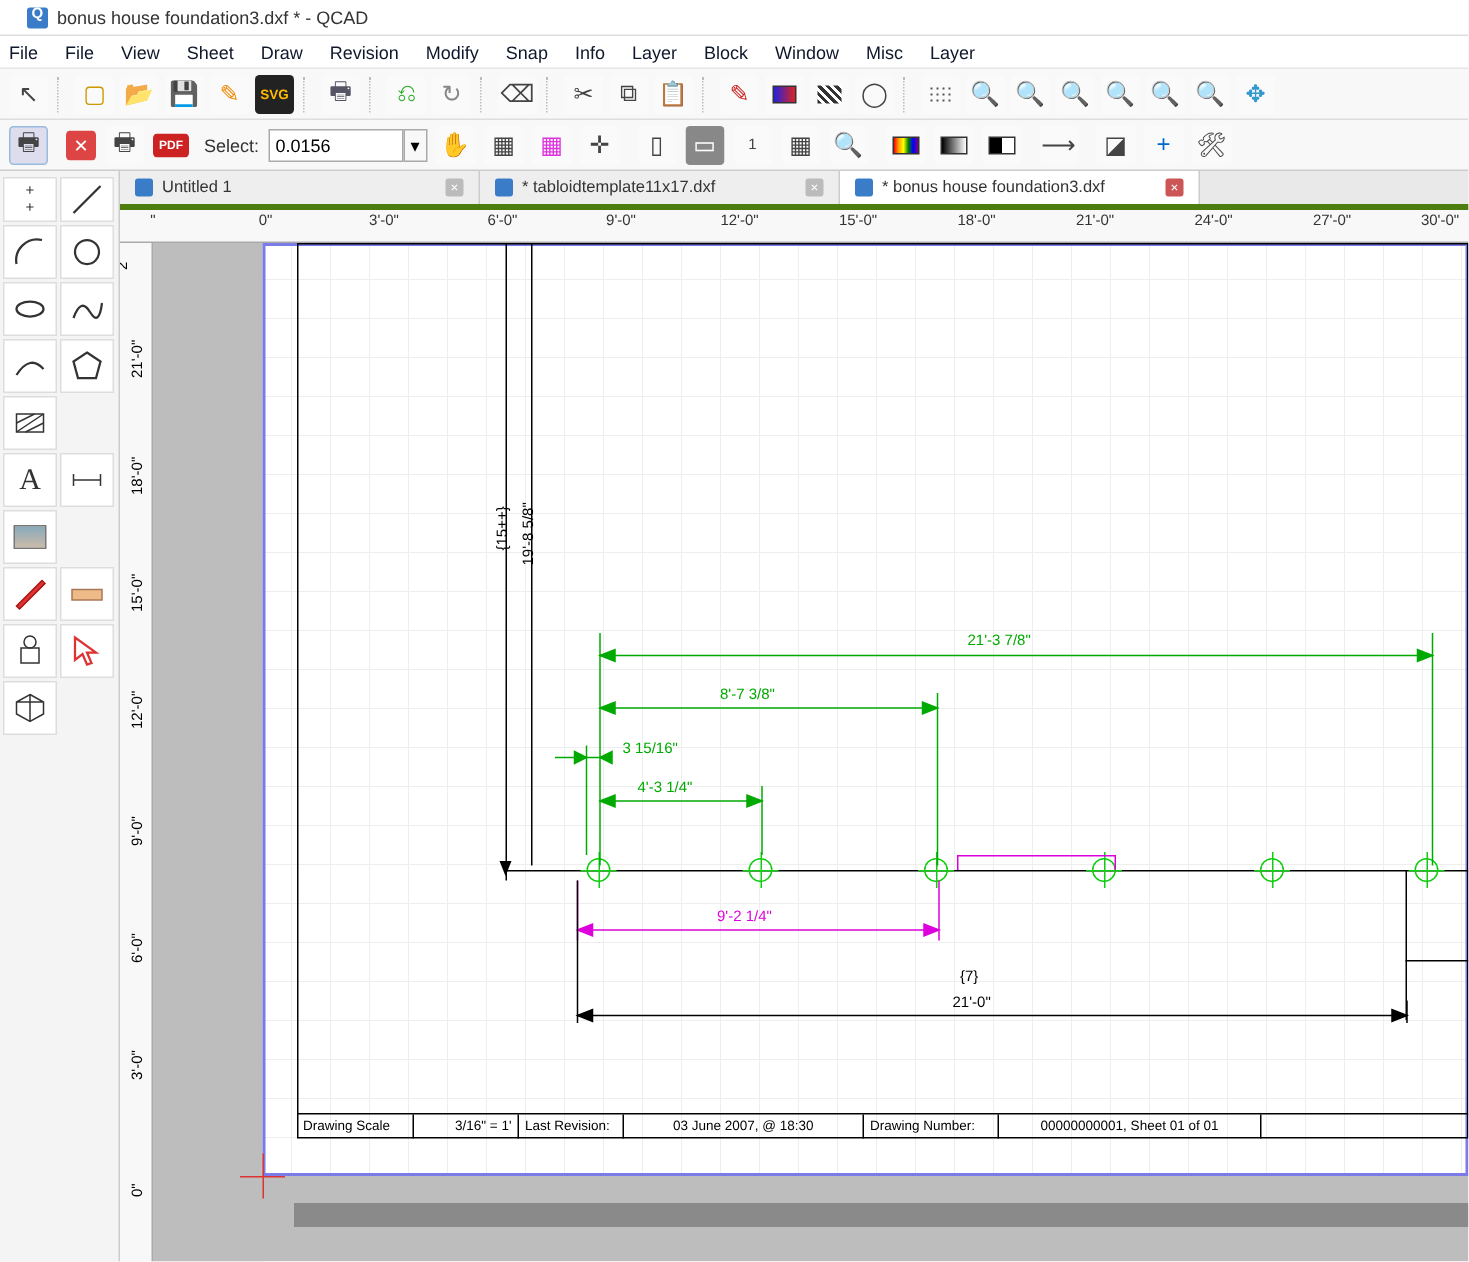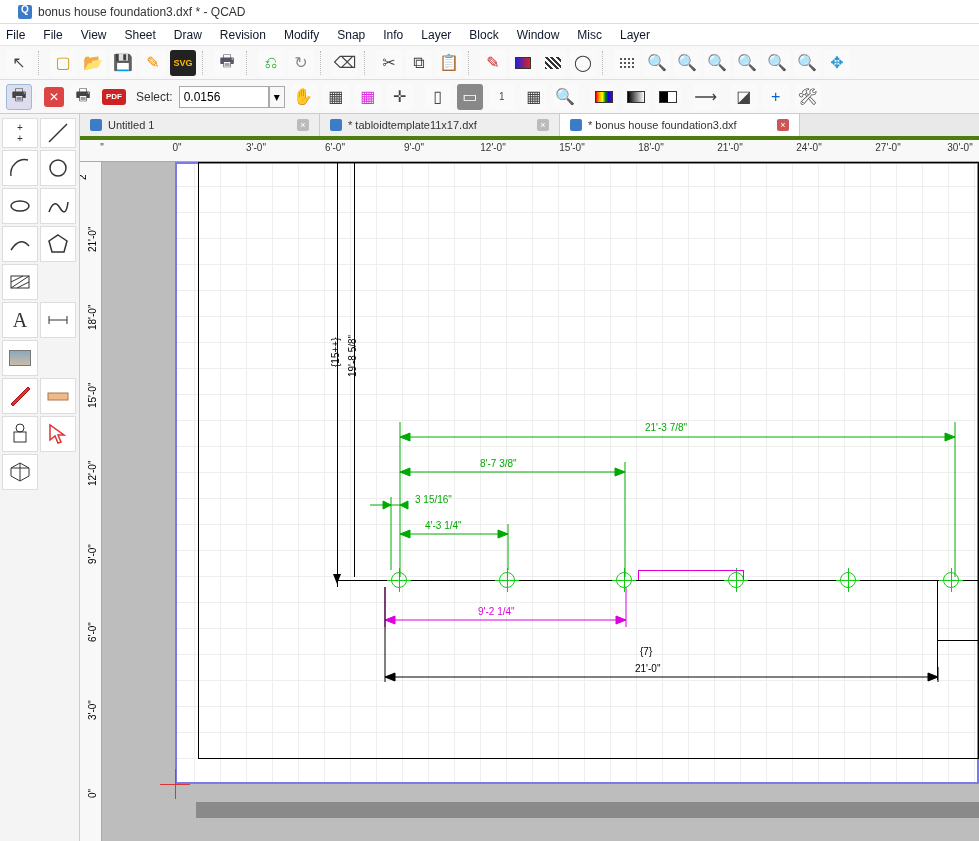--- a/index.html
+++ b/index.html
@@ -327,20 +327,28 @@
       <div class="grid" style="left:22px"></div>
 
       <div class="grey-mask" style="left:22px;top:0;width:73px;height:679px"></div>
       <div class="grey-mask" style="left:22px;top:620px;width:877px;height:59px"></div>
       <div class="dark-mask" style="left:116px;top:640px;width:783px;height:16px"></div>
 
       <div class="bluefrm" style="left:95px;top:0;width:804px;height:622px"></div>
 
       <div class="blackfrm" style="left:118px;top:0;width:781px;height:597px"></div>
 
+      <div class="titlerow" style="left:118px;top:580px;width:781px;height:17px">
+        <div style="width:78px">Drawing Scale</div>
+        <div style="width:70px;text-align:right">3/16" = 1'</div>
+        <div style="width:70px">Last Revision:</div>
+        <div style="width:160px;text-align:center">03 June 2007, @ 18:30</div>
+        <div style="width:90px">Drawing Number:</div>
+        <div style="width:175px;text-align:center">00000000001, Sheet 01 of 01</div>
+      </div>
 
       <div class="origin-cross" style="left:95px;top:622px"></div>
 
       <div class="vline" style="left:257px;top:0;height:425px"></div>
       <div class="vline" style="left:274px;top:0;height:415px"></div>
 
       <div class="htline" style="left:258px;top:418px;width:641px"></div>
 
       <div class="vline" style="left:857px;top:418px;height:100px"></div>
       <div class="htline" style="left:857px;top:478px;width:42px"></div>

